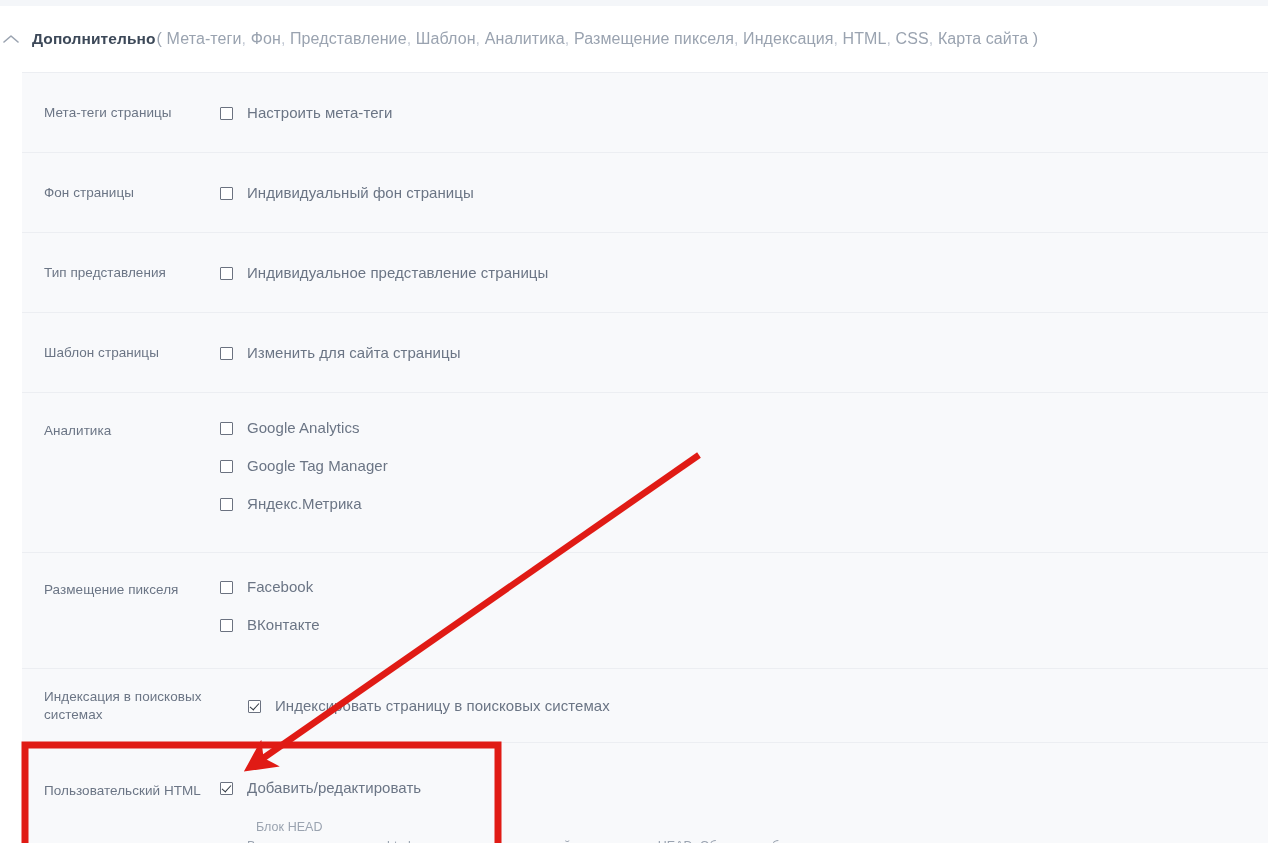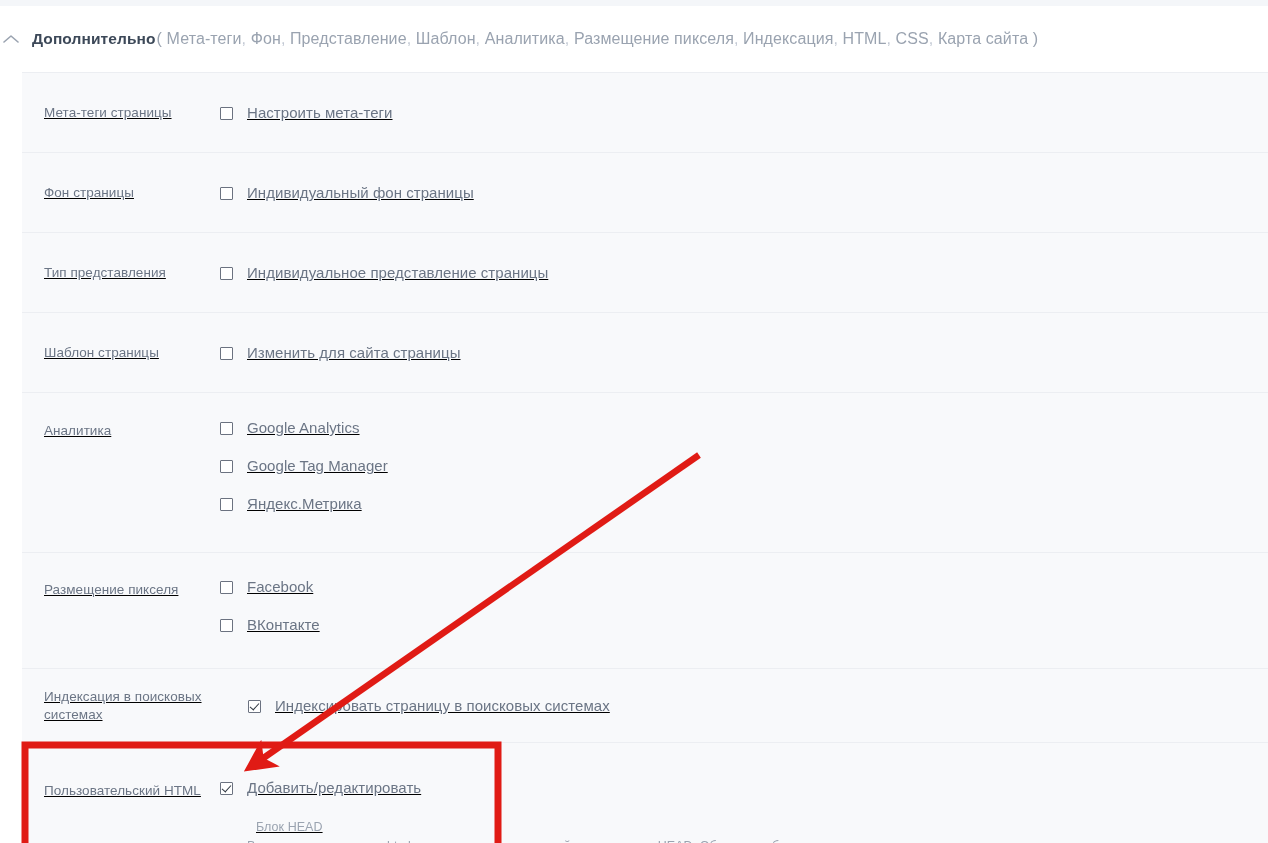--- a/index.html
+++ b/index.html
@@ -62,21 +62,20 @@
   .section-sub .comma { color: #c3c9d4; }
 
   
   .panel {
     position: absolute;
     top: 72px; left: 22px;
     width: 1246px;
     height: 771px;
     background: #f8f9fb;
     border-top: 1px solid #eceef2;
-    text-decoration: underline;
   }
 
   .row {
     position: relative;
     display: flex;
     align-items: flex-start;
     border-bottom: 1px solid #eceef2;
     padding-left: 22px;
     padding-right: 20px;
   }

